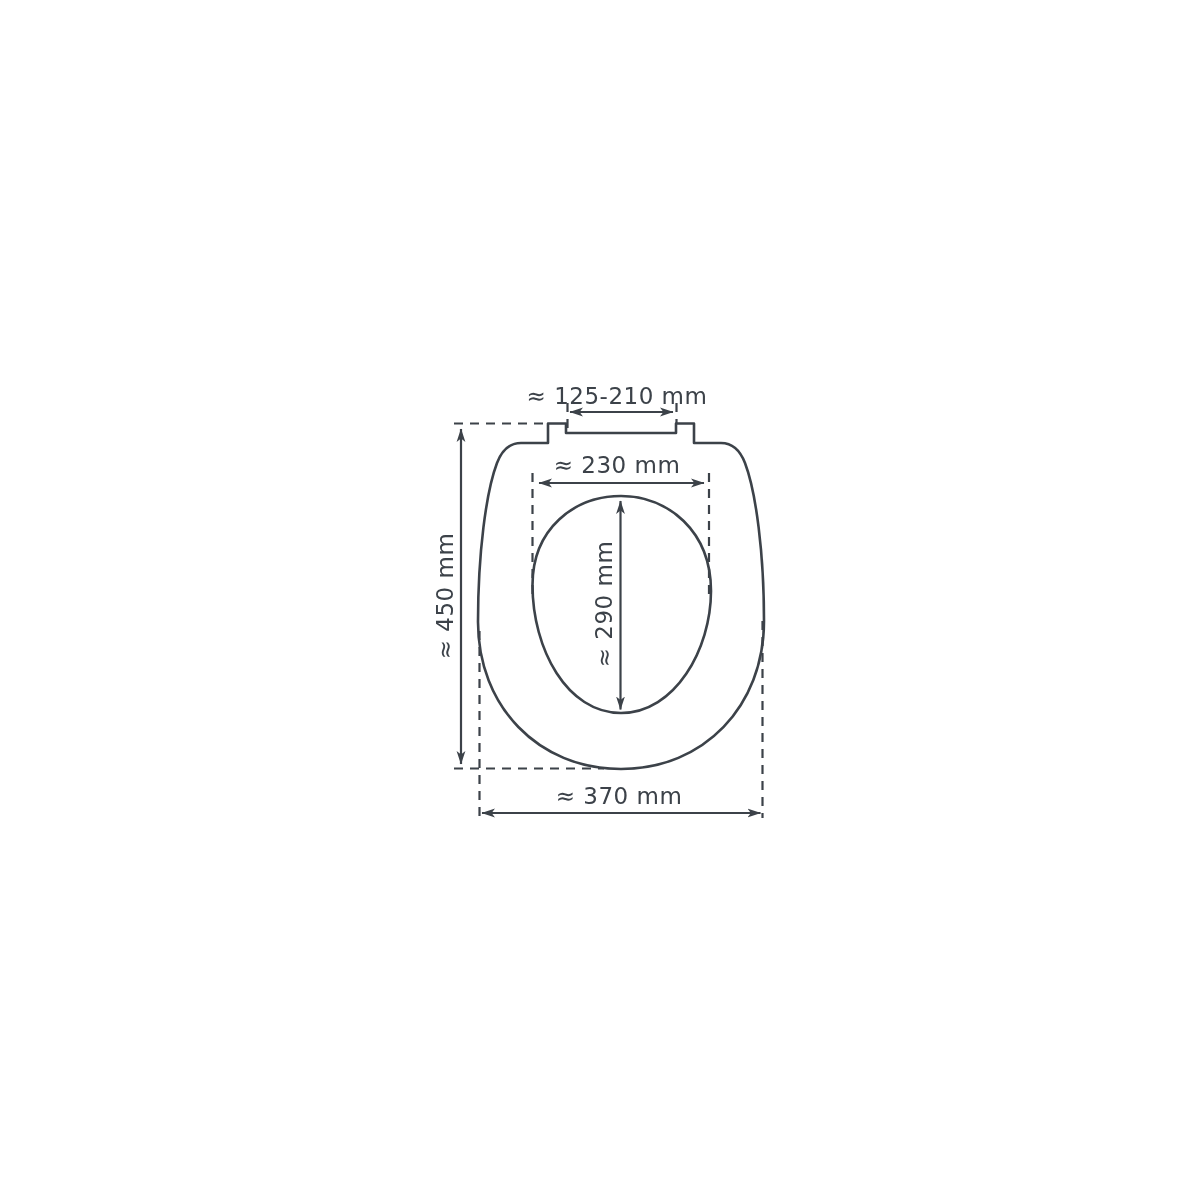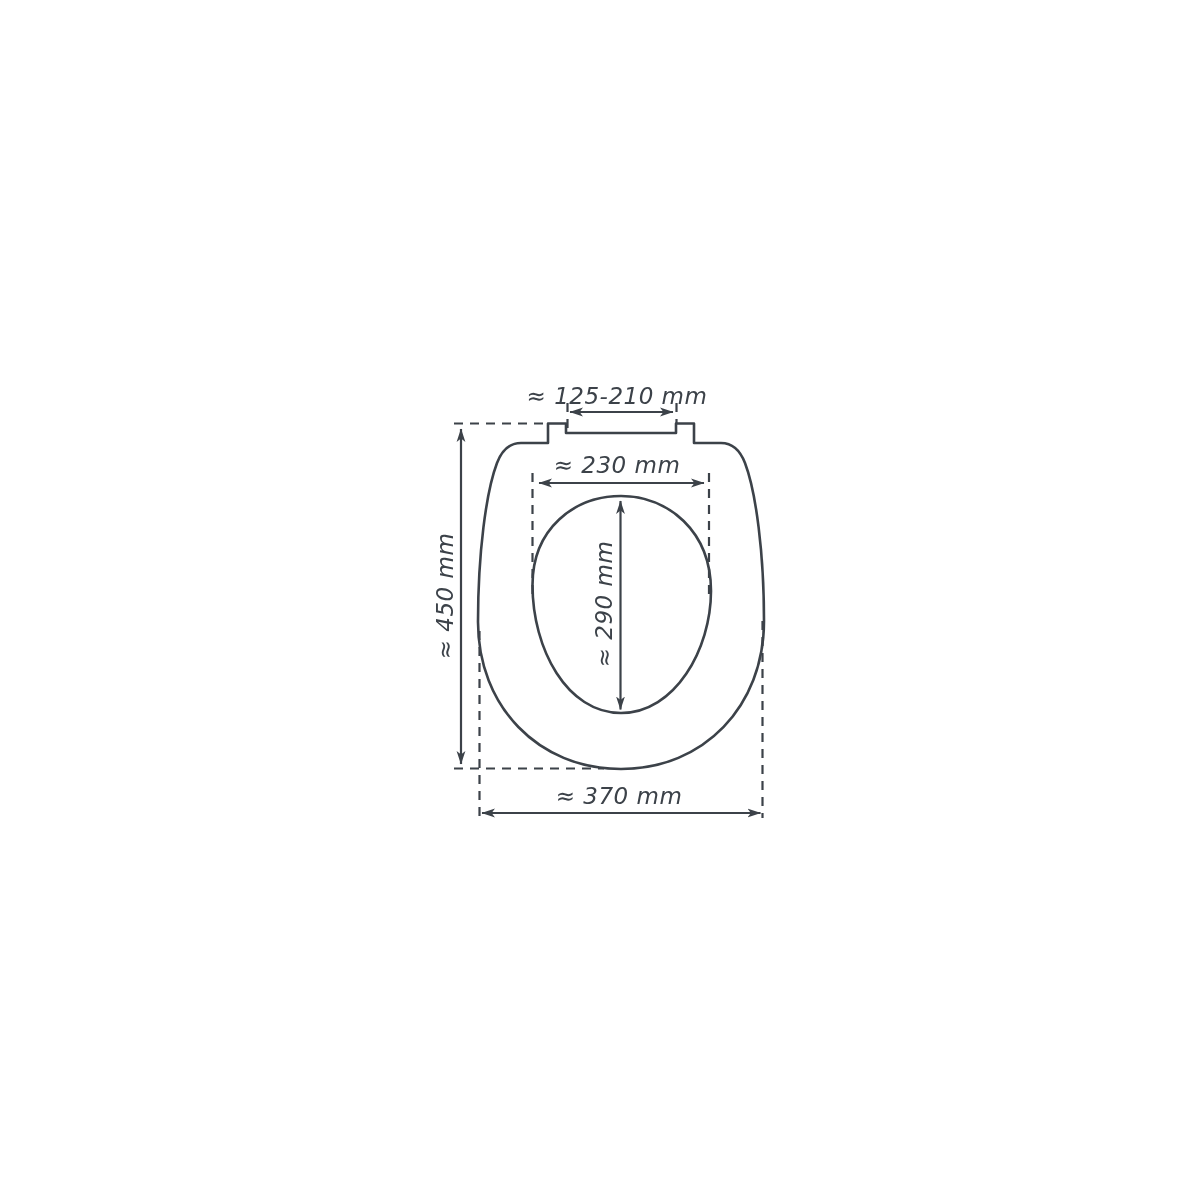--- a/index.html
+++ b/index.html
@@ -1,17 +1,17 @@
 <!DOCTYPE html>
 <html style="--line-color: #3c4249; --bg-color: #ffffff;"><head>
 <meta charset="utf-8">
 <style>
   :root { --line-color:#3c4249; --bg-color:#ffffff; }
   html,body { margin:0; padding:0; background:var(--bg-color); }
-  .stage { width:1076px; height:1200px; position:relative; background:var(--bg-color);font-style:italic; }
+  .stage { width:1076px; height:1200px; position:relative; background:var(--bg-color); }
   svg { display:block; }
   .outline  { fill:none; stroke:var(--line-color); stroke-width:2.6; stroke-linejoin:round; }
   .dimline  { fill:none; stroke:var(--line-color); stroke-width:2.2; }
   .guide    { fill:none; stroke:var(--line-color); stroke-width:2.2; stroke-dasharray:9 7; }
   .dimtext  { fill:var(--line-color); font-family:"DejaVu Sans","Liberation Sans",sans-serif;
               font-size:23px; font-weight:500; letter-spacing:0.5px; }
   .arrowhead { fill:var(--line-color); }
 </style>
 </head>
 <body>

